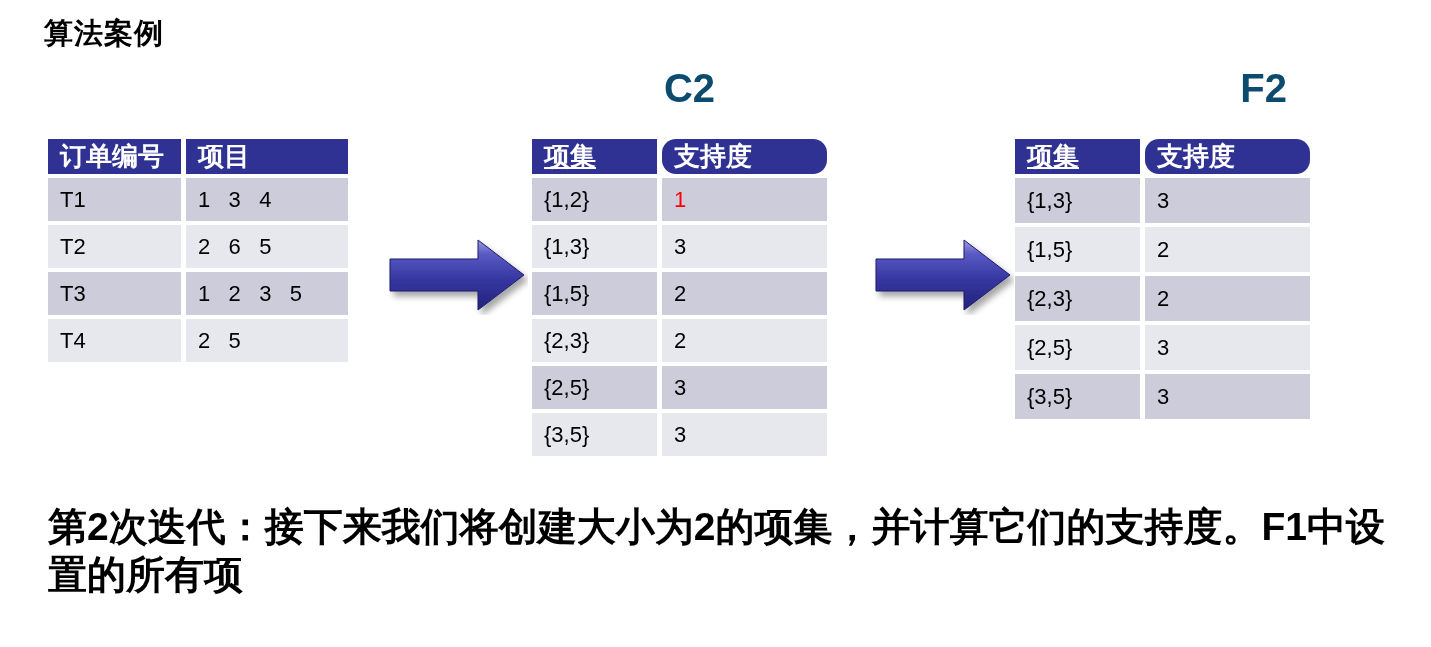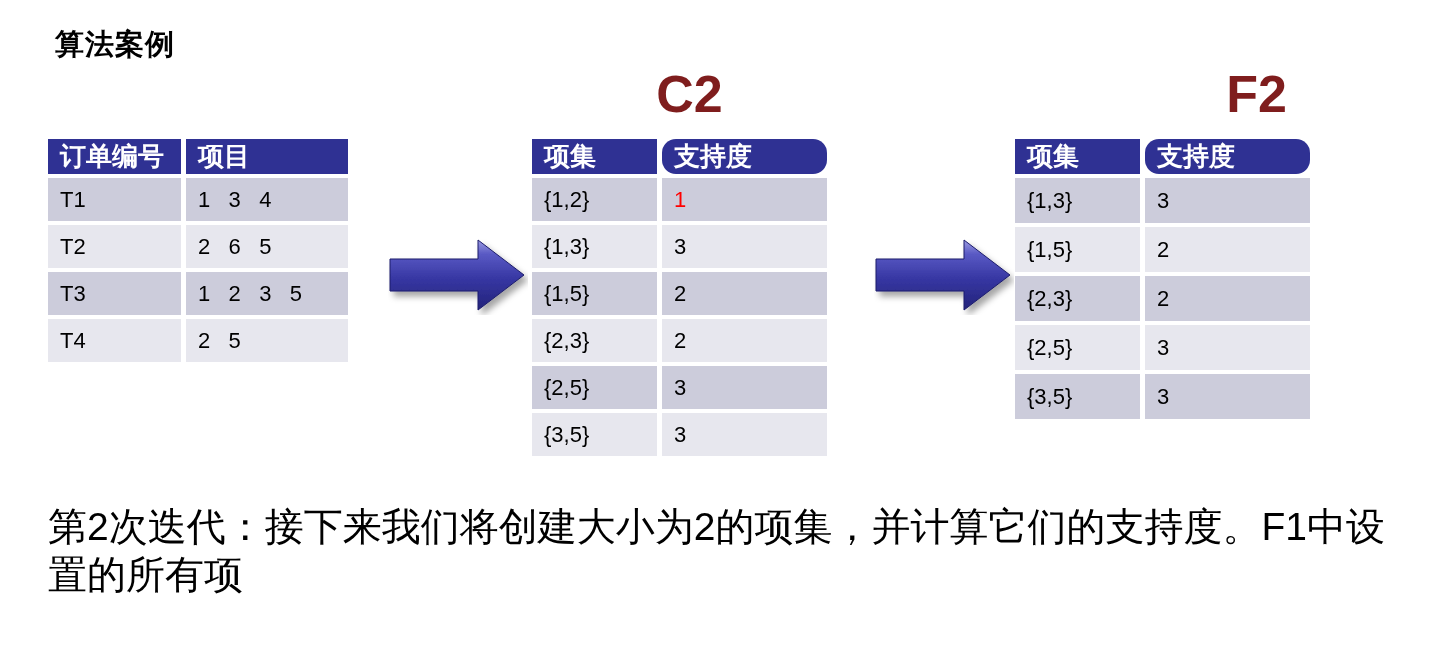--- a/index.html
+++ b/index.html
@@ -16,26 +16,26 @@
     background: #FFFFFF;
     font-family: "Liberation Sans", sans-serif;
     position: relative;
     overflow: hidden;
   }
   .slide { position: absolute; inset: 0; }
 
   .page-title {
     position: absolute; left: 40px; top: 10px;
     font-size: 29px; font-weight: bold; color: #000;
-    margin: 15px; letter-spacing: 1px;
+    margin: 4px; letter-spacing: 1px;
   }
 
   .tbl-label {
     position: absolute; top: 66px;
-    font-size: 52px; font-weight: bold; color: #7f1d1d;
+    font-size: 40px; font-weight: bold; color: #0c4a6e;
     text-align: center; line-height: 1.1;
   }
   .c2-label { left: 532px; width: 315px; }
   .f2-label { left: 972px; width: 315px; text-align: right; }
 
   table.data {
     position: absolute;
     border-collapse: separate;
     border-spacing: 5px 4px;
   }
@@ -60,32 +60,32 @@
     vertical-align: middle;
   }
   #f2-table td { height: 45px; }
 
   table.data tbody tr:nth-child(odd)  td { background: var(--row-dark); }
   table.data tbody tr:nth-child(even) td { background: var(--row-light); }
   table.data td.hl { color: var(--highlight); }
 
   #orders-table th:first-child { width: 133px; }
   #orders-table th:last-child  { width: 162px; }
-  #c2-table th:first-child, #f2-table th:first-child { width: 125px; }
+  #c2-table th:first-child, #f2-table th:first-child { width: 125px; text-decoration: underline; }
   #c2-table th:last-child,  #f2-table th:last-child  { width: 165px; border-radius: 14px; }
 
   .arrow {
     position: absolute; width: 140px; height: 80px;
   }
   #arrow-1 { left: 388px; top: 235px; }
   #arrow-2 { left: 874px; top: 235px; }
 
   .caption {
     position: absolute; left: 48px; top: 503px;
-    font-size: 39px; line-height: 48px; color: #000;
+    font-size: 39px; line-height: 48px; color: #000; font-weight: bold;
   }
   .caption div { white-space: pre; }
 </style>
 </head>
 <body>
 
 <div class="slide">
 
   <h1 class="page-title">算法案例</h1>
 

